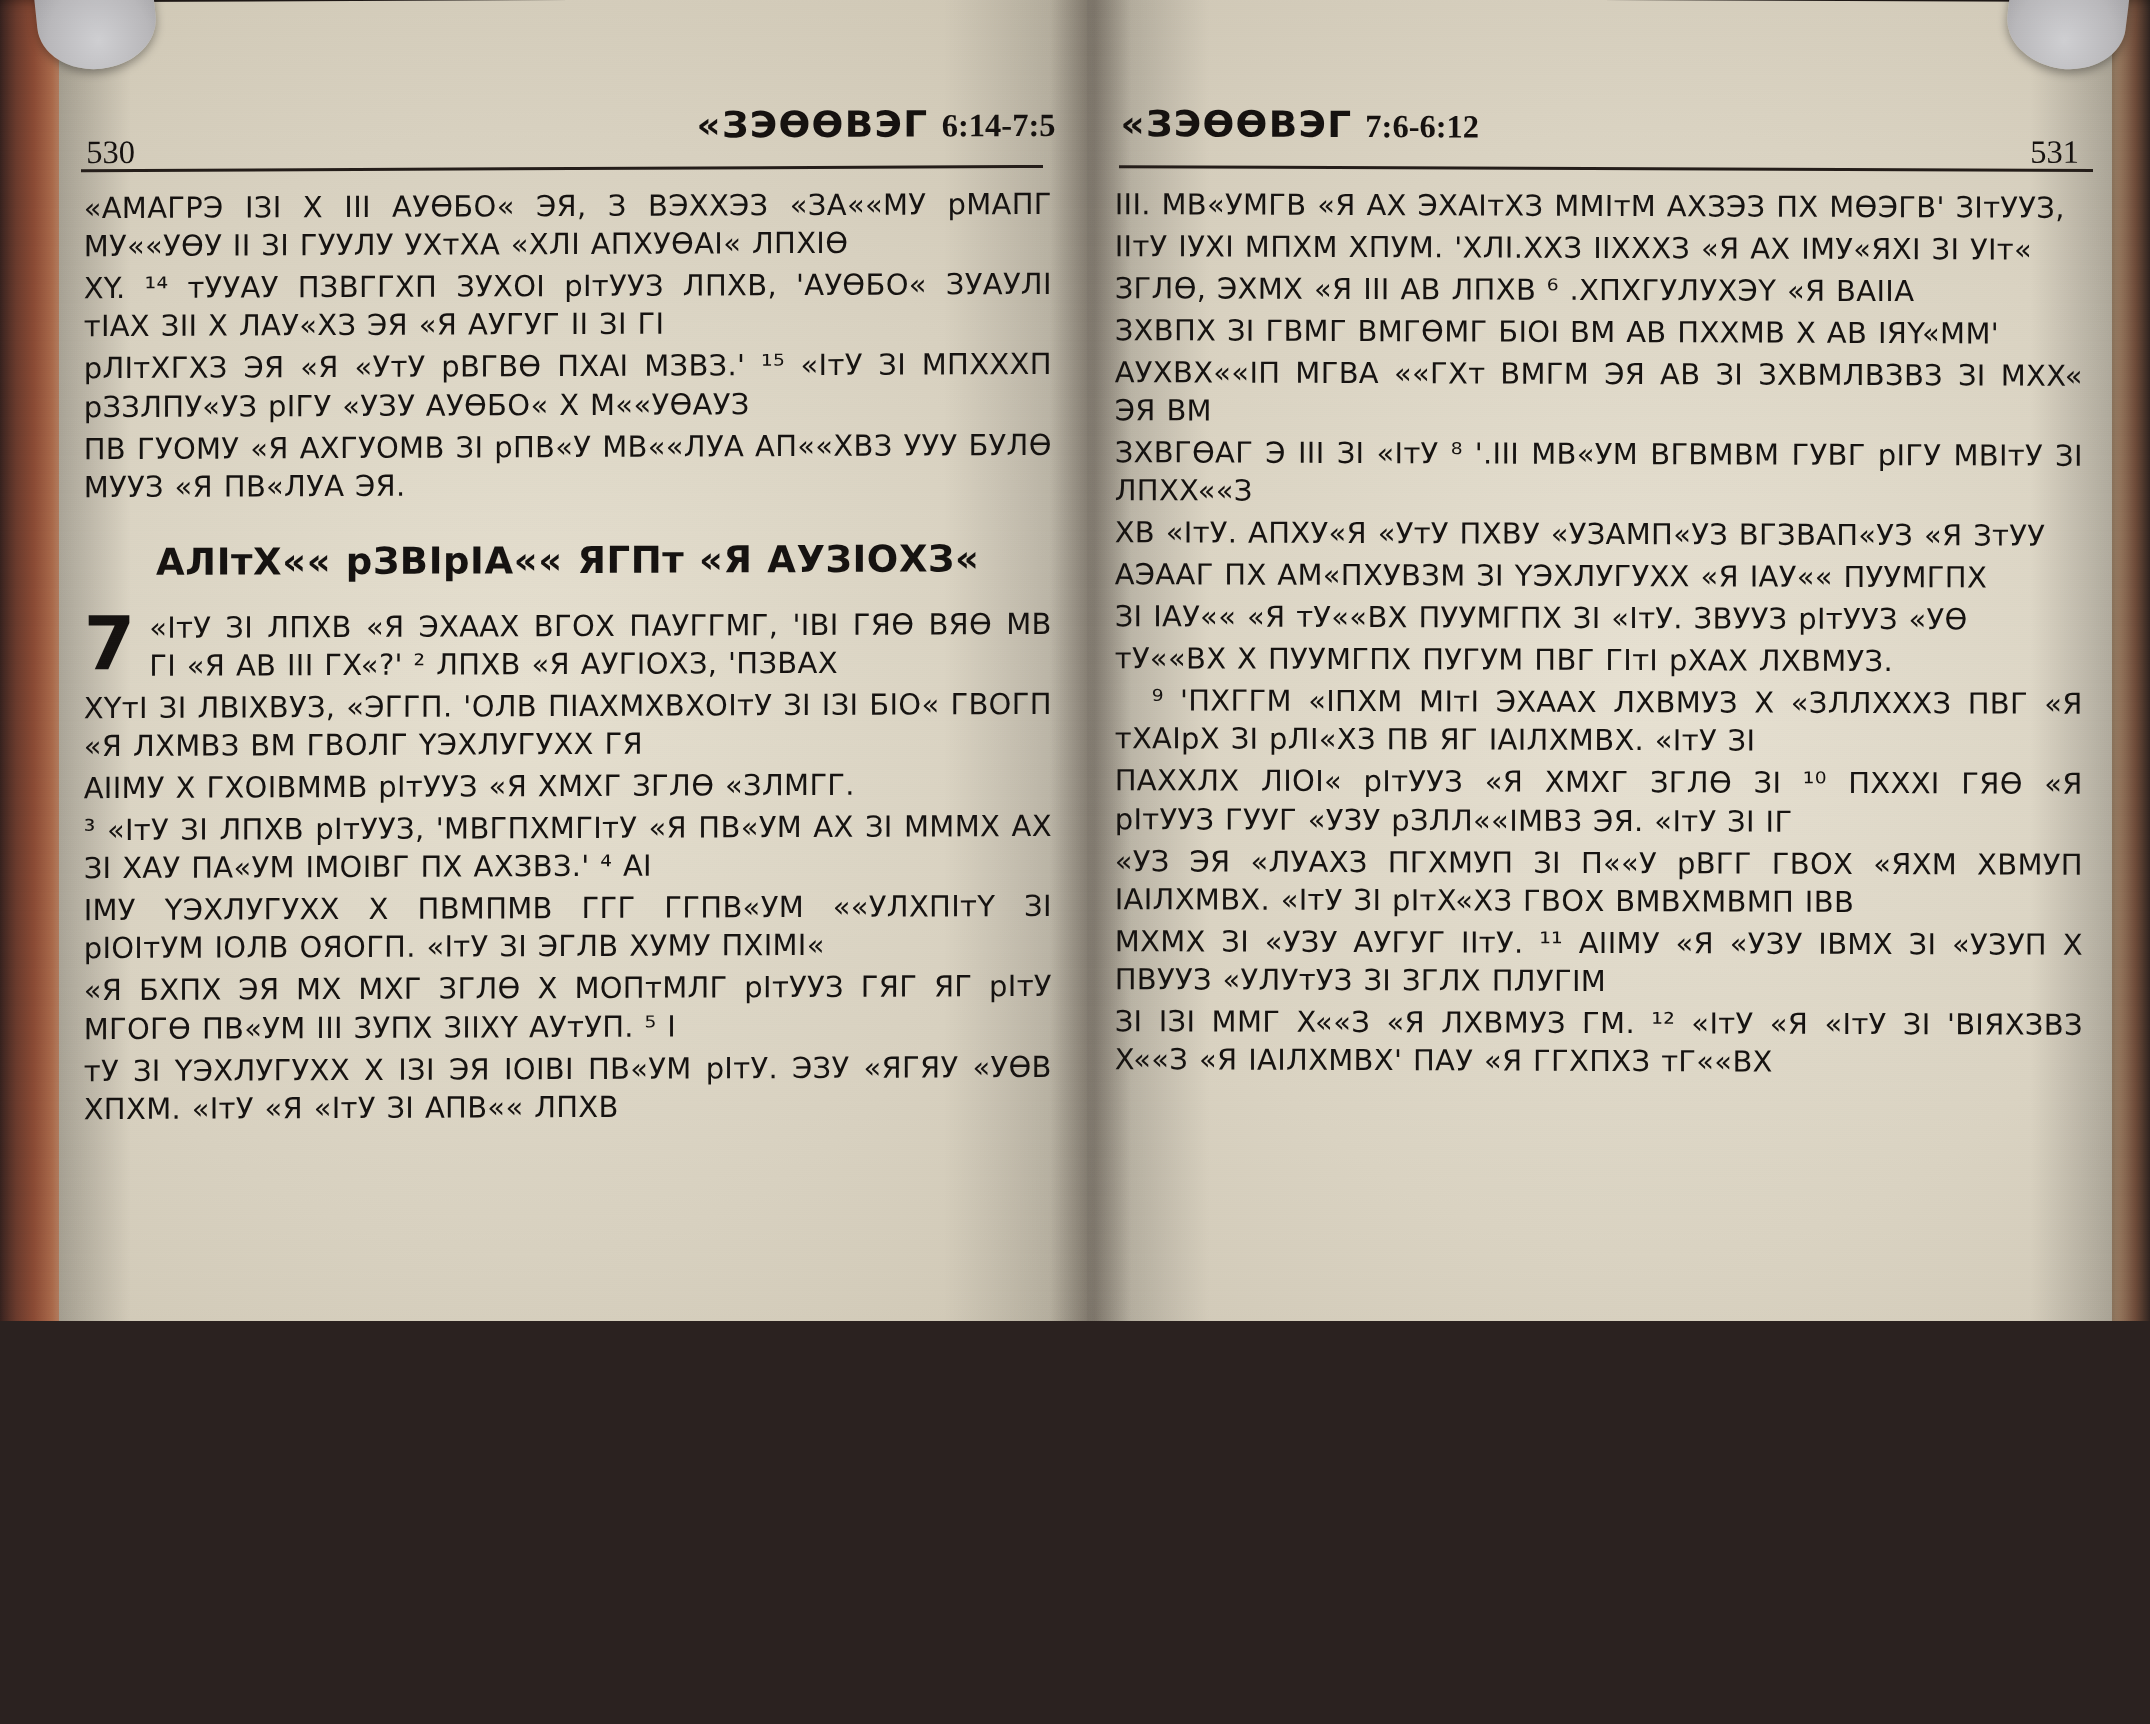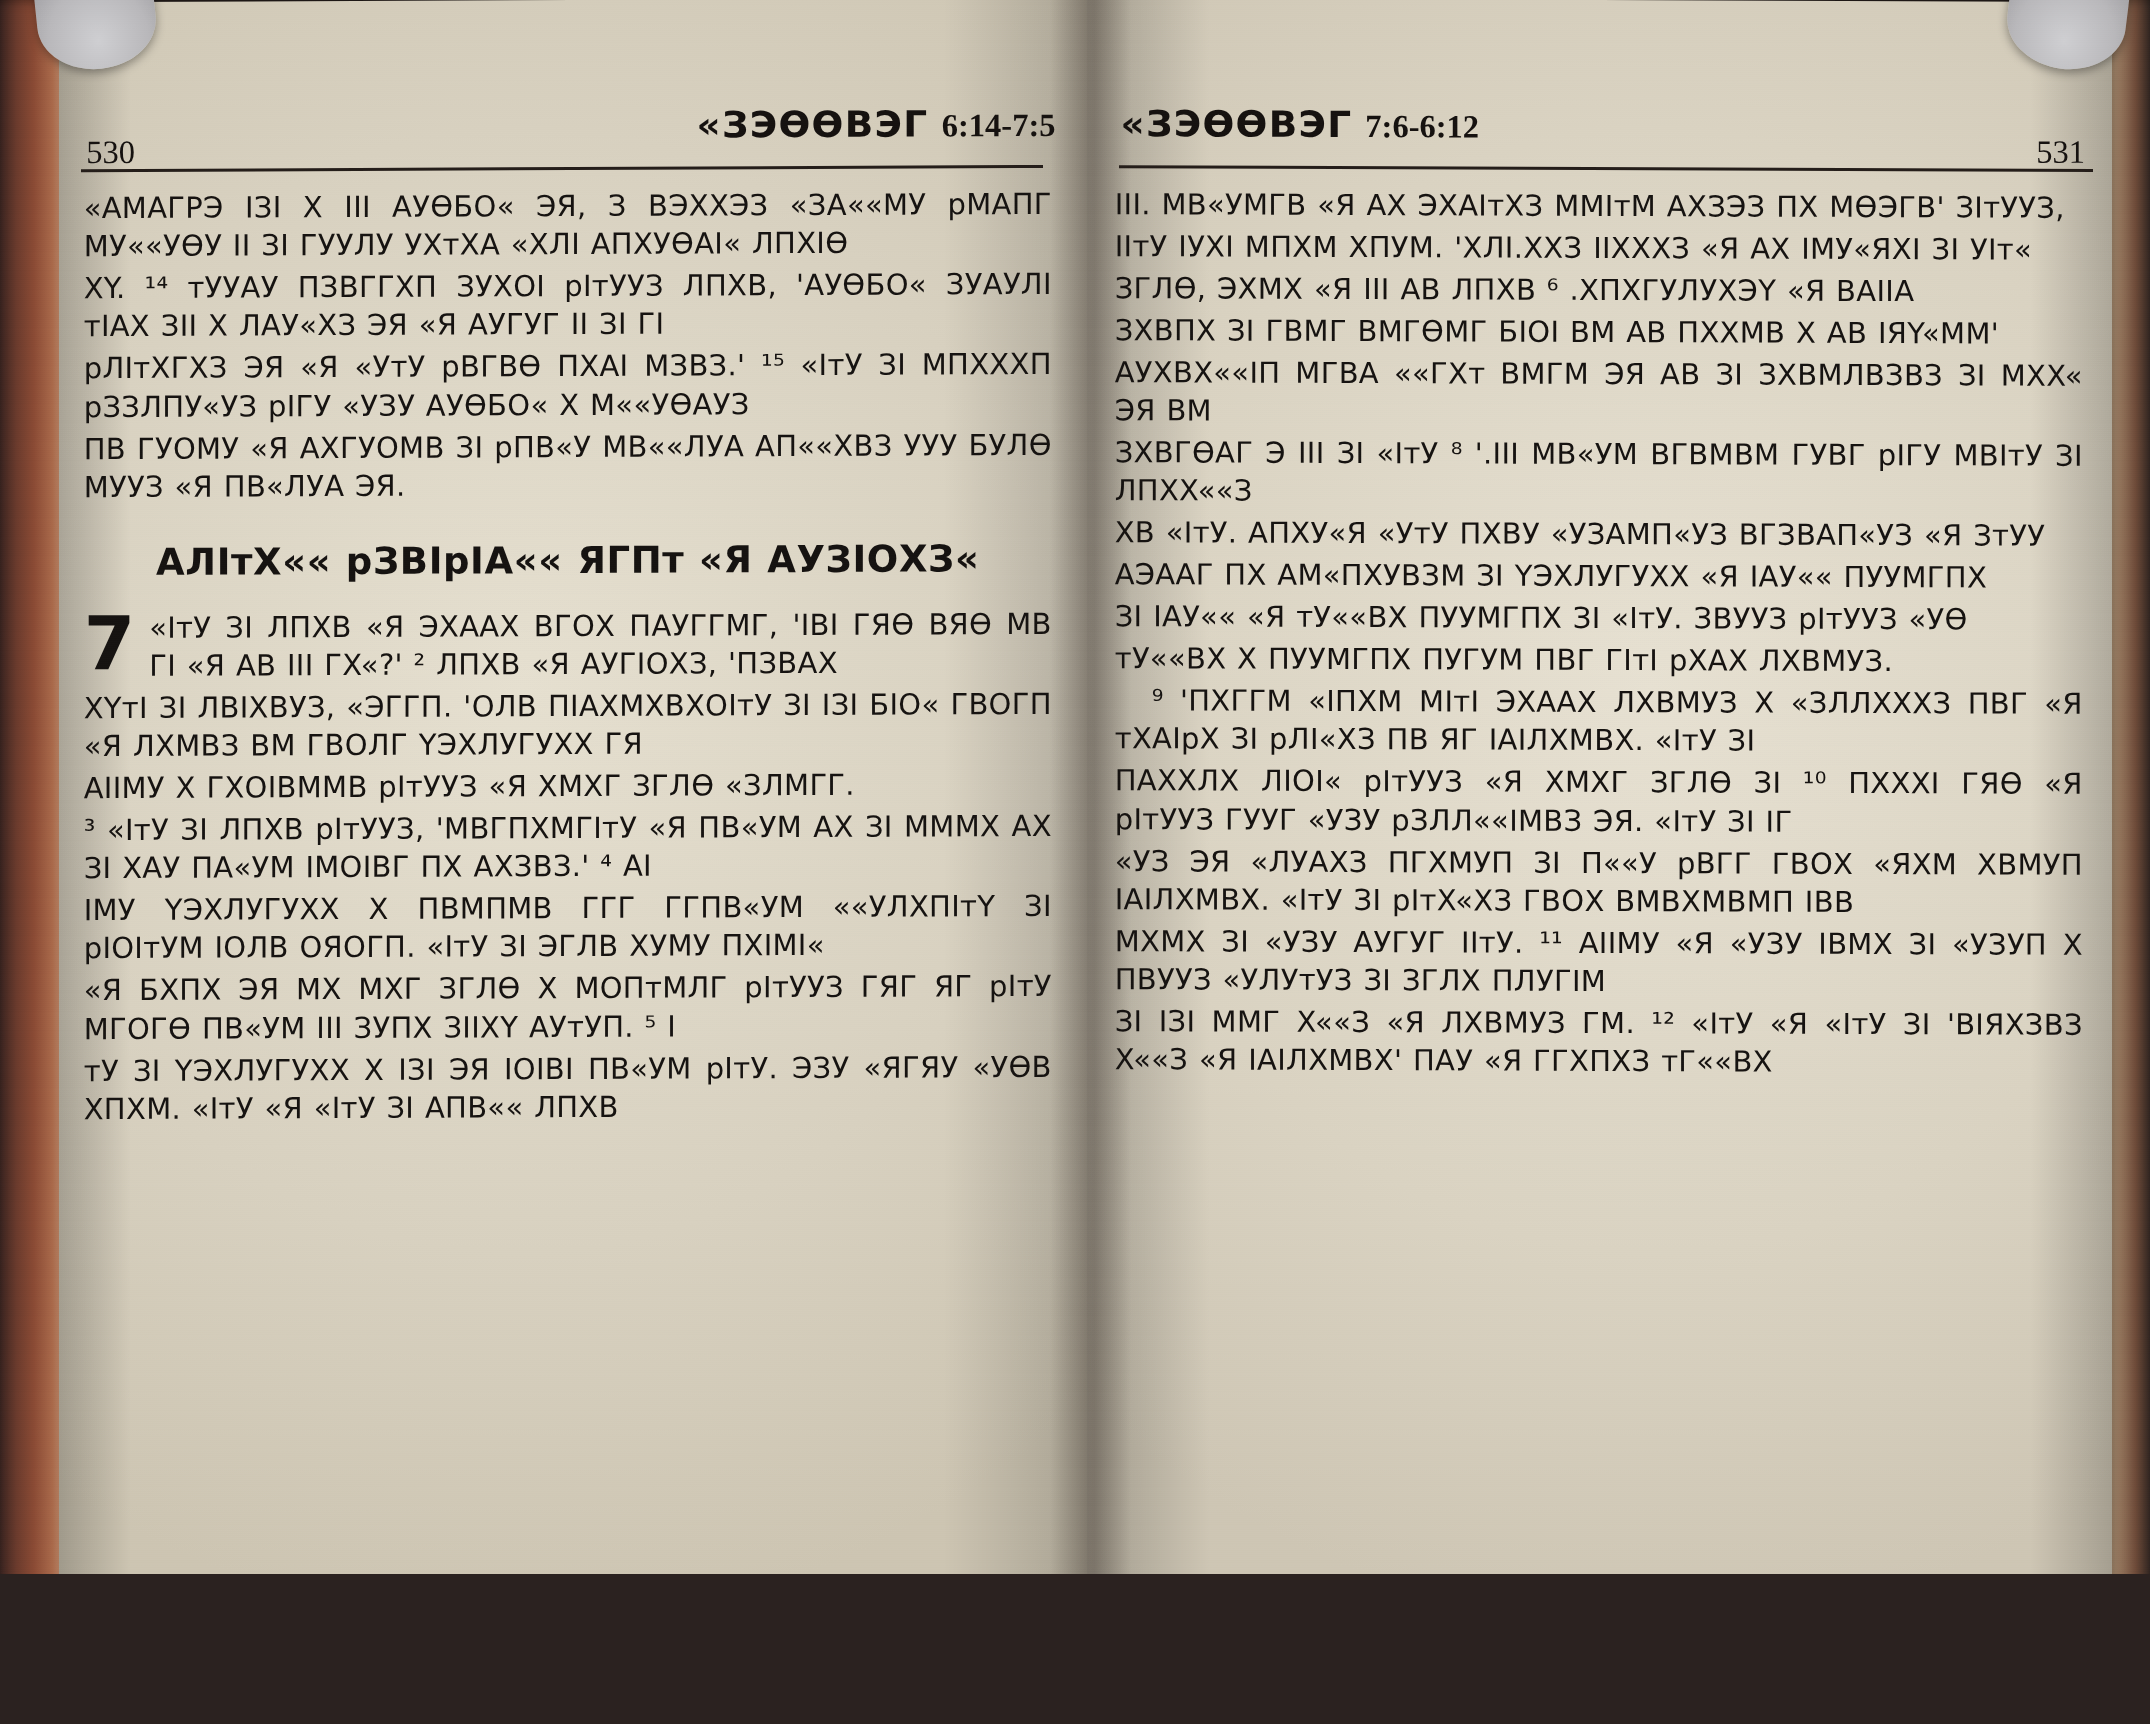--- a/index.html
+++ b/index.html
@@ -11,21 +11,21 @@
     width: 2151px;
     height: 1725px;
     overflow: hidden;
     font-family: "DejaVu Sans", sans-serif;
   }
 
   
   #book {
     position: relative;
     width: 2151px;
-    height: 1574px;
+    height: 1321px;
     background:
       radial-gradient(ellipse 1500px 1000px at 50% 45%, rgba(255,255,255,0.05) 0%, rgba(0,0,0,0.12) 78%, rgba(0,0,0,0.35) 100%),
       linear-gradient(180deg, #d9d3c4 0%, #cfc8b8 100%);
     overflow: hidden;
   }
 
   
   .backdrop {
     position: absolute;
     inset: 0;
@@ -147,21 +147,21 @@
     font-size: 32.5px;
     font-weight: bold;
   }
   .folio {
     position: absolute;
     top: 132px;
     font-family: "Liberation Serif", serif;
     font-size: 32.5px;
   }
   .folio.left-num  { left: 11.2px; }
-  .folio.right-num { right: 14px; }
+  .folio.right-num { right: 20px; }
 
   .rule {
     position: absolute;
     top: 167px;
     height: 2.5px;
     background: #241d19;
   }
   .left .rule  { left: 6.2px; right: 25px; }
   .right .rule { left: 12.5px; right: 6.2px; }
 

